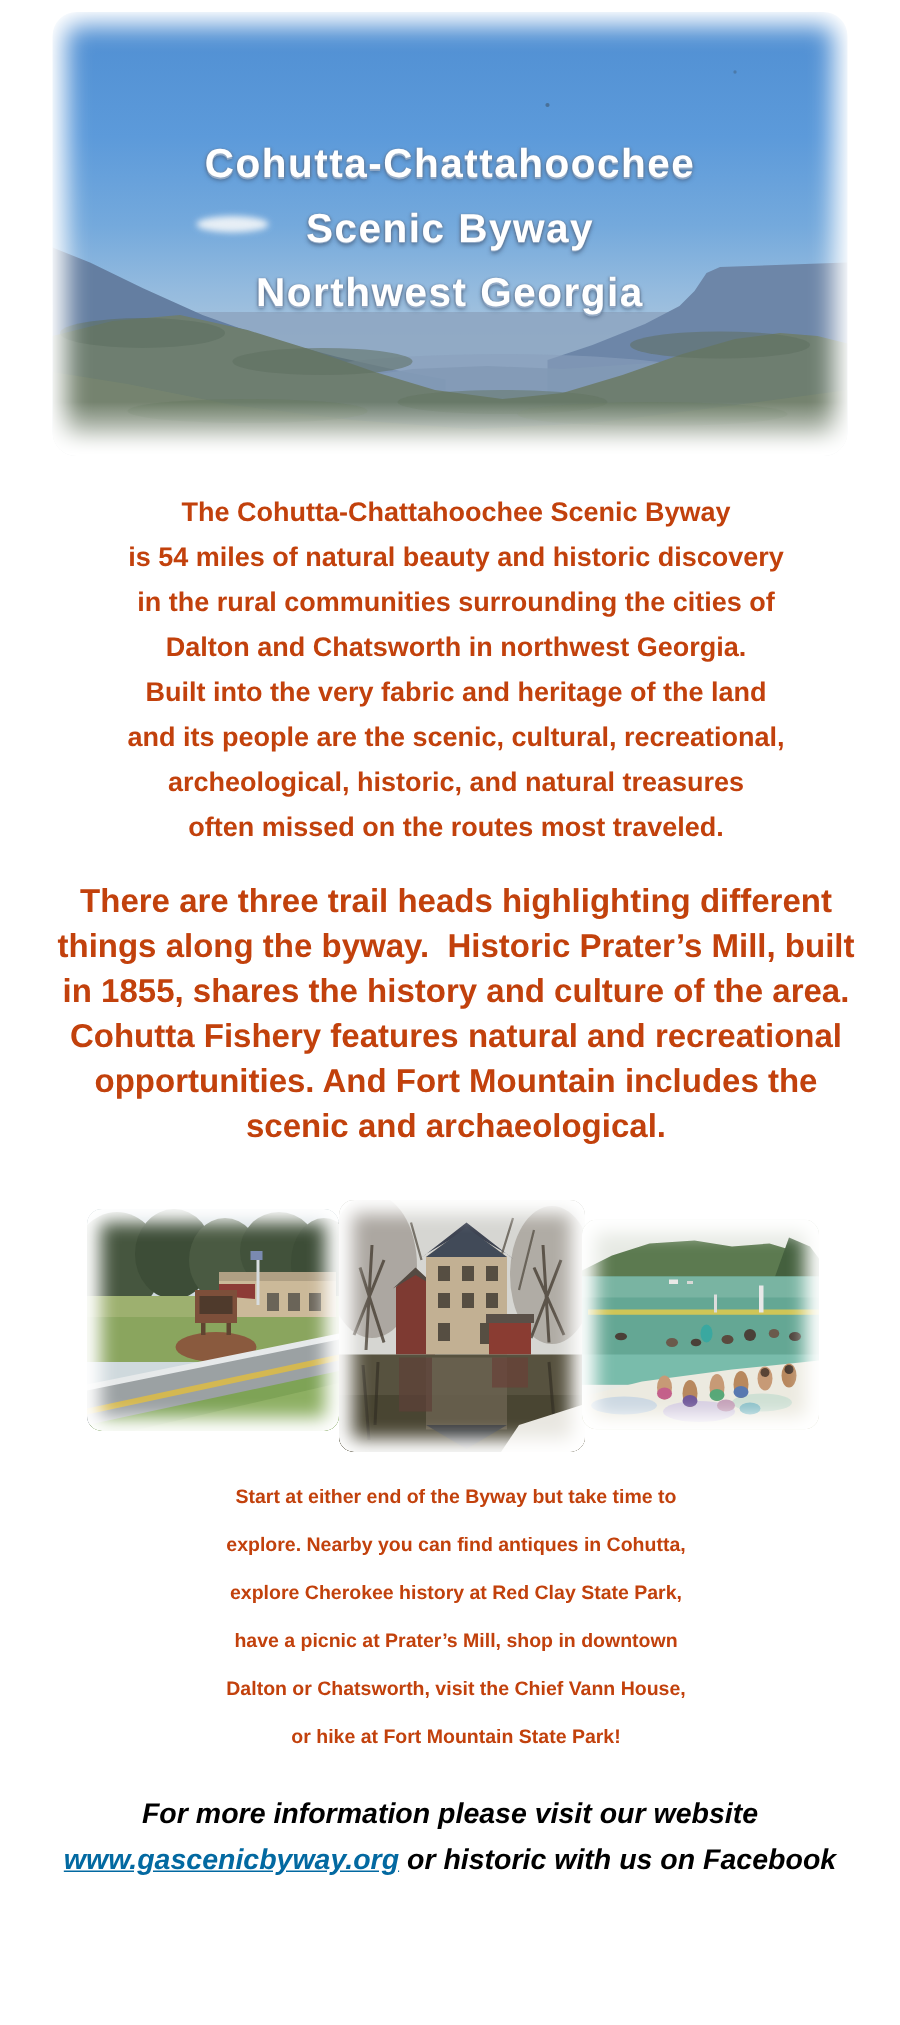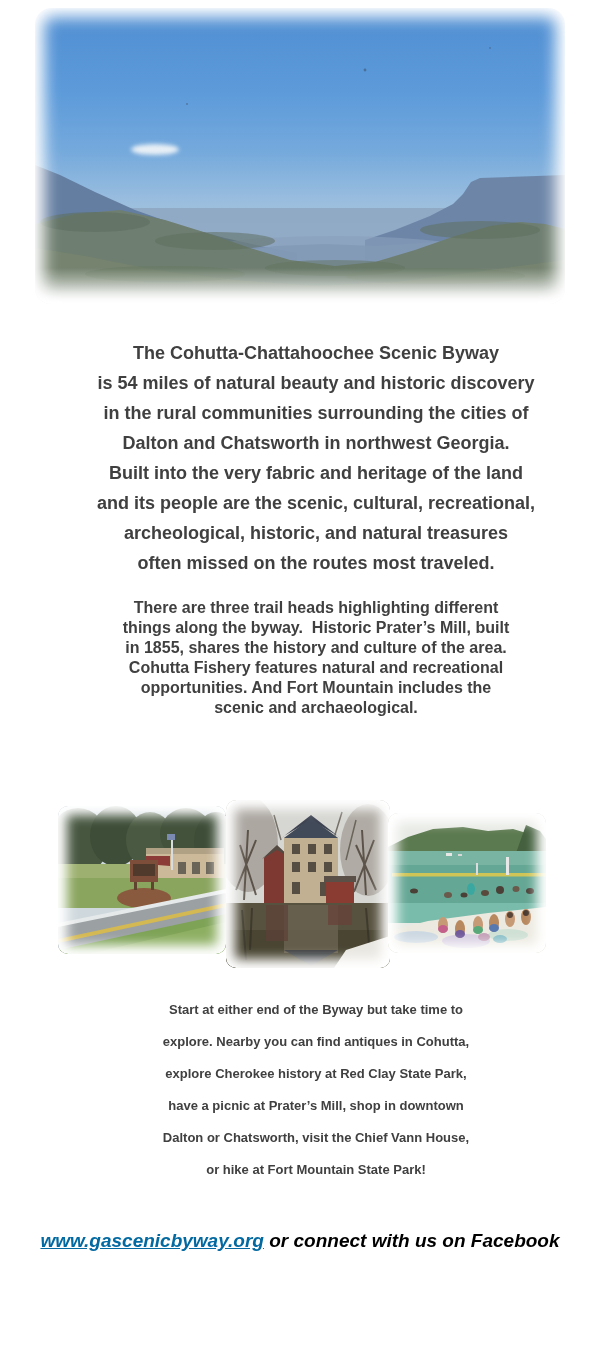--- a/index.html
+++ b/index.html
@@ -32,25 +32,25 @@
     background:linear-gradient(180deg, rgba(255,255,255,0), #ffffff);
   }
   .hero::after {
     content:""; position:absolute; inset:-5px; border-radius:22px;
     box-shadow: inset 0 0 16px 14px #ffffff, inset 0 0 5px 3px rgba(255,255,255,.85);
     pointer-events:none;
   }
 
   
   .para {
-    position:absolute; left:30px; width:540px; margin:16px;
-    text-align:center; font-weight:bold; color:#404040; white-space:pre-wrap;
+    position:absolute; left:30px; width:540px; margin:4px;
+    text-align:center; font-weight:bold; color:#c2410c; white-space:pre-wrap;
   }
   .p1 { top:322px; font-size:18px; line-height:30px; }
-  .p2 { top:582px; font-size:16px; line-height:20px; }
+  .p2 { top:582px; font-size:22px; line-height:30px; }
   .p3 { top:978px; font-size:13px; line-height:32px; }
 
   
   .photos { position:absolute; left:0; top:800px; width:600px; height:175px; }
   .photo { position:absolute; border-radius:10px; overflow:hidden; }
   .photo svg { display:block; width:100%; height:100%; }
   .photo::after {
     content:""; position:absolute; inset:0; border-radius:10px;
     box-shadow: inset 0 0 12px 9px #ffffff; pointer-events:none;
   }
@@ -93,20 +93,23 @@
         <ellipse cx="60" cy="214" rx="55" ry="10" fill="#5e7060" opacity="0.6"></ellipse>
         <ellipse cx="180" cy="233" rx="60" ry="9" fill="#5e7060" opacity="0.55"></ellipse>
         <ellipse cx="300" cy="260" rx="70" ry="8" fill="#62745f" opacity="0.5"></ellipse>
         <ellipse cx="445" cy="222" rx="60" ry="9" fill="#5e7060" opacity="0.55"></ellipse>
 
         <path d="M0,240 L50,248 L120,262 L200,272 L280,278 L360,274 L440,264 L530,252 L530,296 L0,296 Z" fill="#75846f" opacity="0.95"></path>
         <ellipse cx="130" cy="266" rx="80" ry="8" fill="#687a62" opacity="0.5"></ellipse>
         <ellipse cx="400" cy="268" rx="90" ry="8" fill="#687a62" opacity="0.45"></ellipse>
       </svg>
       <div class="cloud"></div>
+      <h1 class="hero-title">Cohutta-Chattahoochee
+Scenic Byway
+Northwest Georgia</h1>
       <div class="hero-fade"></div>
     </div>
   </div>
 
   <p class="para p1">The Cohutta-Chattahoochee Scenic Byway
 is 54 miles of natural beauty and historic discovery
 in the rural communities surrounding the cities of
 Dalton and Chatsworth in northwest Georgia.
 Built into the very fabric and heritage of the land
 and its people are the scenic, cultural, recreational,
@@ -251,17 +254,17 @@
 
   </div>
 
   <p class="para p3">Start at either end of the Byway but take time to
 explore. Nearby you can find antiques in Cohutta,
 explore Cherokee history at Red Clay State Park,
 have a picnic at Prater’s Mill, shop in downtown
 Dalton or Chatsworth, visit the Chief Vann House,
 or hike at Fort Mountain State Park!</p>
 
-  <p class="footer"><br>
-    <a href="#">www.gascenicbyway.org</a><span> or connect with us on Facebook</span>
+  <p class="footer"><span>For more information please visit our website</span><br>
+    <a href="#">www.gascenicbyway.org</a><span> or historic with us on Facebook</span>
   </p>
 
 </div>
 
 </body></html>

